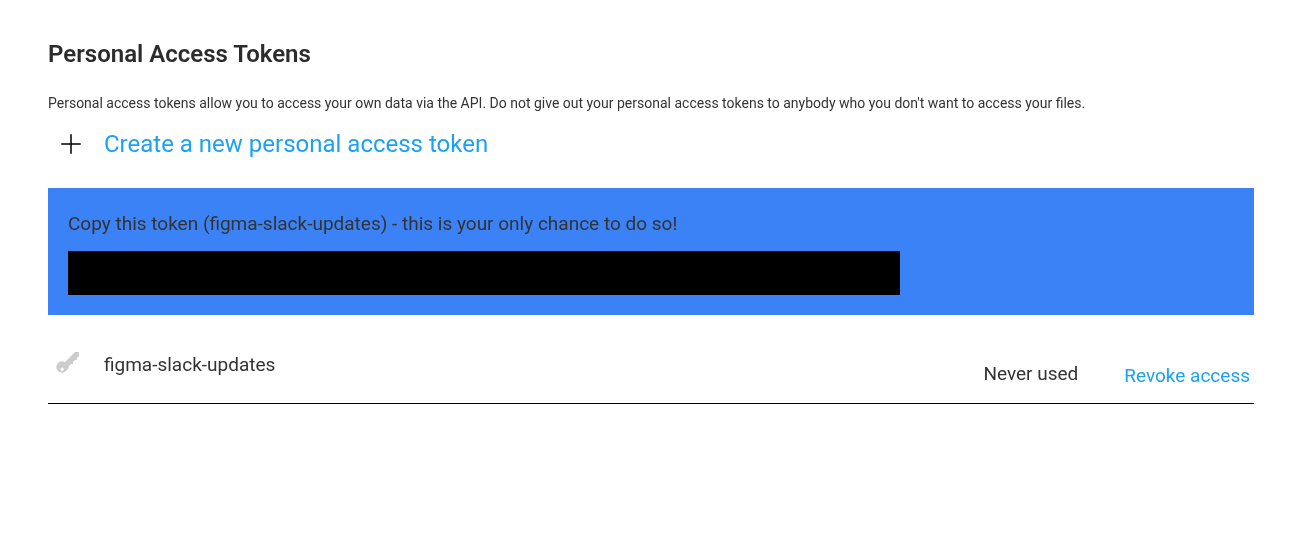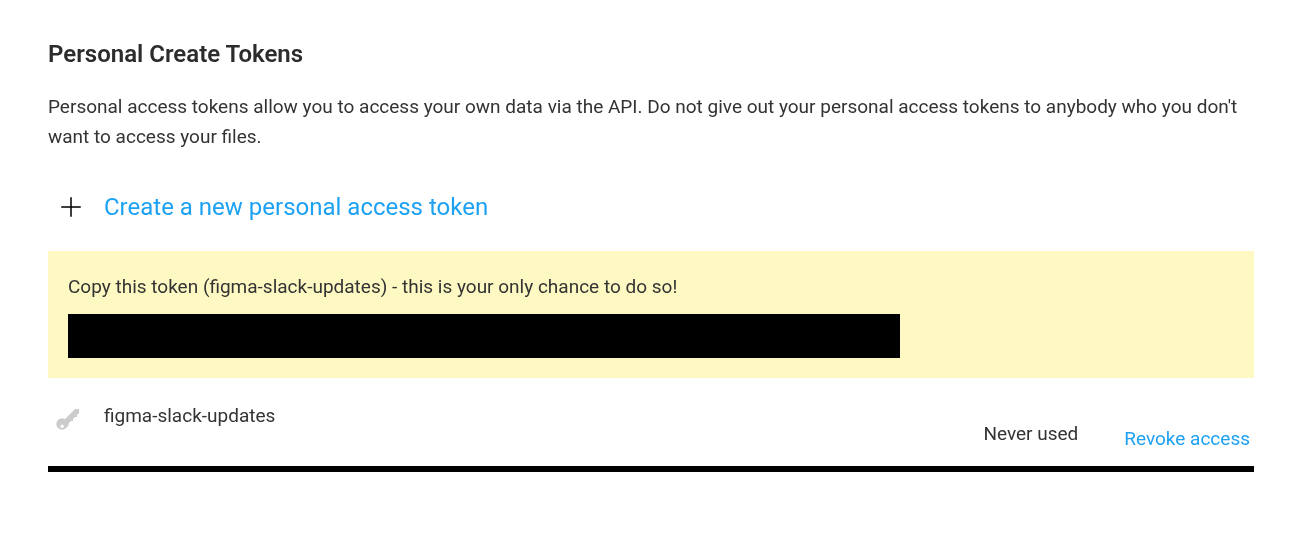--- a/index.html
+++ b/index.html
@@ -14,24 +14,24 @@
       width: 1302px;
       padding: 40px 48px;
     }
     .section-title {
       font-size: 24px;
       font-weight: 600;
       color: #2c2c2c;
       margin-bottom: 24px;
     }
     .section-desc {
-      font-size: 19px;
+      font-size: 14px;
       line-height: 1.6;
       color: #333333;
-      margin-bottom: 40px;
+      margin-bottom: 16px;
       max-width: 1200px;
     }
     .create-row {
       display: flex;
       align-items: center;
       gap: 20px;
       padding: 0 10px;
       margin-bottom: 30px;
     }
     .plus-icon {
@@ -42,39 +42,39 @@
       height: 26px;
       color: #000000;
     }
     .create-link {
       font-size: 24px;
       color: #1da1f2;
       text-decoration: none;
       cursor: pointer;
     }
     .token-notice {
-      background: #fef9c3;
+      background: #3b82f6;
       padding: 24px 20px 20px 20px;
       margin-bottom: 10px;
     }
     .token-notice-text {
       font-size: 19px;
       color: #333333;
       margin-bottom: 16px;
     }
     .token-redacted {
       background: #000000;
       width: 832px;
       height: 44px;
     }
     .token-row {
       display: flex;
-      align-items: flex-start;
+      align-items: center;
       padding: 16px 4px;
-      border-bottom: 6px solid #000000;
+      border-bottom: 1px solid #000000;
       gap: 18px;
     }
     .key-icon {
       display: inline-flex;
       align-items: center;
       justify-content: center;
       width: 34px;
       height: 34px;
       color: #cccccc;
     }
@@ -93,21 +93,21 @@
       font-size: 19px;
       color: #1da1f2;
       text-decoration: none;
       cursor: pointer;
       margin-top: 23px;
     }
   </style>
 </head>
 <body>
 
-<h1 class="section-title">Personal Create Tokens</h1>
+<h1 class="section-title">Personal Access Tokens</h1>
 
 <p class="section-desc">Personal access tokens allow you to access your own data via the API. Do not give out your personal access tokens to anybody who you don't want to access your files.</p>
 
 <div class="create-row">
   <span class="plus-icon">
     <svg width="26" height="26" viewBox="0 0 24 24" fill="none" stroke="currentColor" stroke-width="1.4">
       <line x1="12" y1="3" x2="12" y2="21"></line>
       <line x1="3" y1="12" x2="21" y2="12"></line>
     </svg>
   </span>

